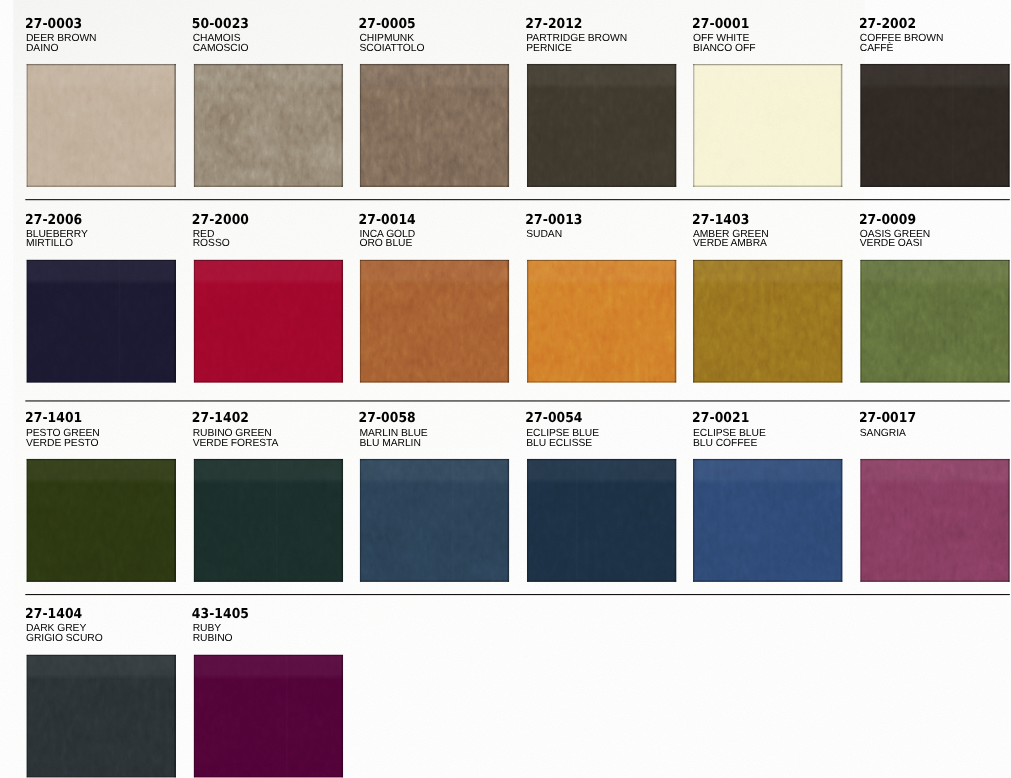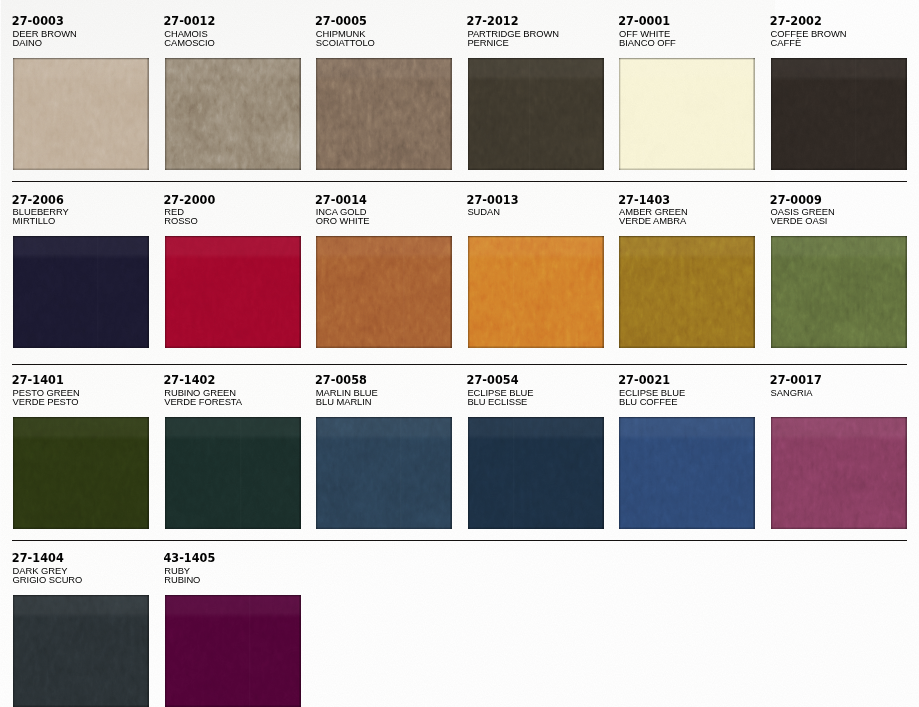--- a/index.html
+++ b/index.html
@@ -4,21 +4,21 @@
 <title>Colour Swatch Chart</title>
 <style>
   html, body { margin:0; padding:0; }
   body {
     width:919px; height:707px;
     background:#ffffff;
     font-family:"Liberation Sans", sans-serif;
     overflow:hidden;
     position:relative;
   }
-  #sheet { position:absolute; left:1px; top:0; width:774px; height:707px;
+  #sheet { position:absolute; left:12px; top:0; width:774px; height:707px;
     background:linear-gradient(160deg, #f7f7f6 0%, #fbfbfa 18%, #fefefd 45%, #ffffff 72%, #ffffff 100%); }
   #paper {
     position:absolute; left:0; top:0; width:919px; height:707px;
     pointer-events:none; opacity:0.055;
   }
   .row { position:absolute; left:0; width:919px; }
   .rule { position:absolute; left:11px; width:895px; height:1.3px; background:#141110; }
   .cell { position:absolute; top:0; width:146px; }
   .code {
     position:absolute; left:-1.2px; top:0;
@@ -113,21 +113,21 @@
       <svg class="sw-tex" width="136" height="112" style="opacity:0.1364">
         <g transform="translate(0,0)">
               <rect width="440" height="380" filter="url(#mottleTex)"></rect>
             </g>
       </svg>
       <div class="sw-band"></div>
       <div class="sw-edge"></div>
     </div>
   </div>
   <div class="cell" style="left:163.6px">
-    <div class="code">27-0012</div>
+    <div class="code">50-0023</div>
     <div class="nm nm1">CHAMOIS</div>
     <div class="nm nm2">CAMOSCIO</div>
     <div class="swatch">
       <div class="sw-base" style="background: rgb(156, 143, 124);"></div>
       <svg class="sw-tex" width="136" height="112" style="opacity:0.4">
         <g transform="translate(-37,-74)">
               <rect width="440" height="380" filter="url(#leatherTex)"></rect>
             </g>
       </svg>
       <svg class="sw-tex" width="136" height="112" style="opacity:0.248">
@@ -261,21 +261,21 @@
               <rect width="440" height="380" filter="url(#mottleTex)"></rect>
             </g>
       </svg>
       <div class="sw-band"></div>
       <div class="sw-edge"></div>
     </div>
   </div>
   <div class="cell" style="left:315.2px">
     <div class="code">27-0014</div>
     <div class="nm nm1">INCA GOLD</div>
-    <div class="nm nm2">ORO WHITE</div>
+    <div class="nm nm2">ORO BLUE</div>
     <div class="swatch">
       <div class="sw-base" style="background: rgb(171, 100, 52);"></div>
       <svg class="sw-tex" width="136" height="112" style="opacity:0.3">
         <g transform="translate(-120,-171)">
               <rect width="440" height="380" filter="url(#leatherTex)"></rect>
             </g>
       </svg>
       <svg class="sw-tex" width="136" height="112" style="opacity:0.186">
         <g transform="translate(-228,-23)">
               <rect width="440" height="380" filter="url(#mottleTex)"></rect>

